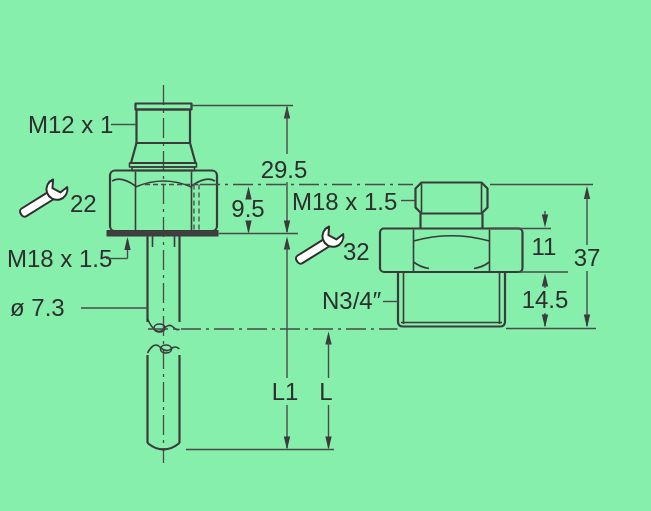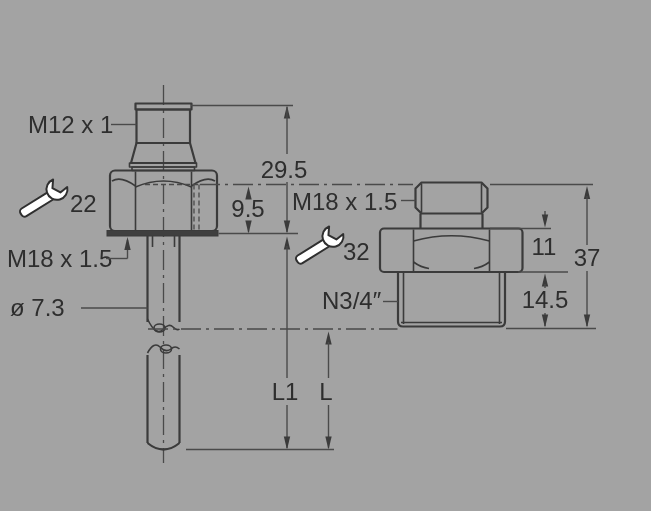--- a/index.html
+++ b/index.html
@@ -1,19 +1,19 @@
 <!DOCTYPE html>
 <html><head>
 <meta charset="utf-8">
 <style>
   html,body{margin:0;padding:0;background:#fff;}
   .stage{
     position:relative;
     width:651px;height:511px;
-    background:#a3a3a3;
+    background:#86efac;
     font-family:"Liberation Sans","DejaVu Sans",sans-serif;
     overflow:hidden;
   }
   svg{display:block;}
   .outline{fill:none;stroke:#3b3b3b;stroke-width:2.2;stroke-linejoin:round;}
   .outline-thin{fill:none;stroke:#3b3b3b;stroke-width:1.6;stroke-linejoin:round;}
   .dimline{fill:none;stroke:#4a4a4a;stroke-width:1.4;}
   .extline{fill:none;stroke:#4a4a4a;stroke-width:1.3;}
   .dashdot{fill:none;stroke:#4a4a4a;stroke-width:1.3;stroke-dasharray:20 5 3 5;}
   .hidden-edge{fill:none;stroke:#4a4a4a;stroke-width:1.3;stroke-dasharray:5 3;}

